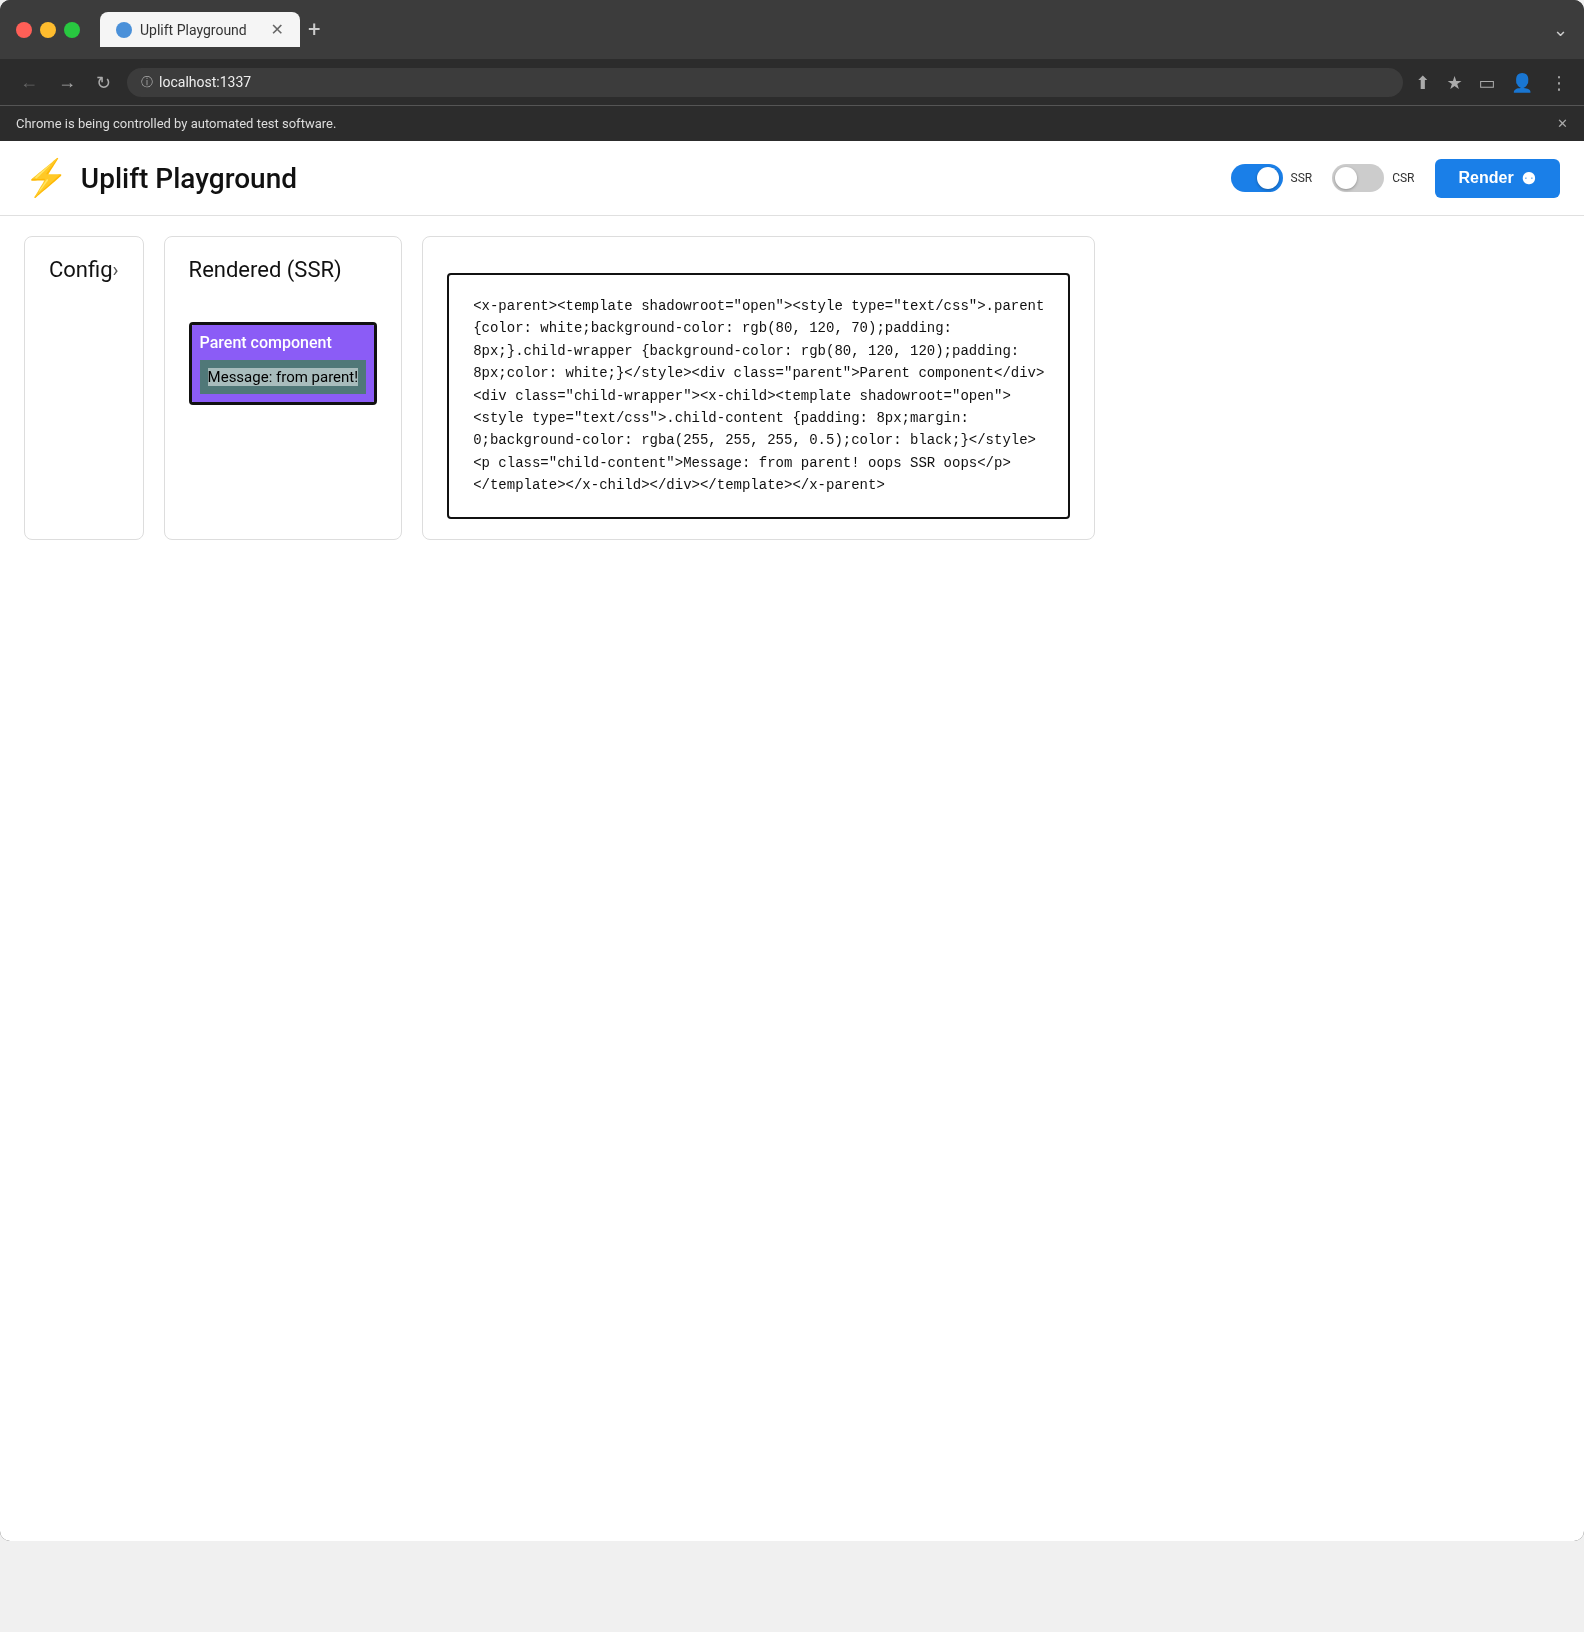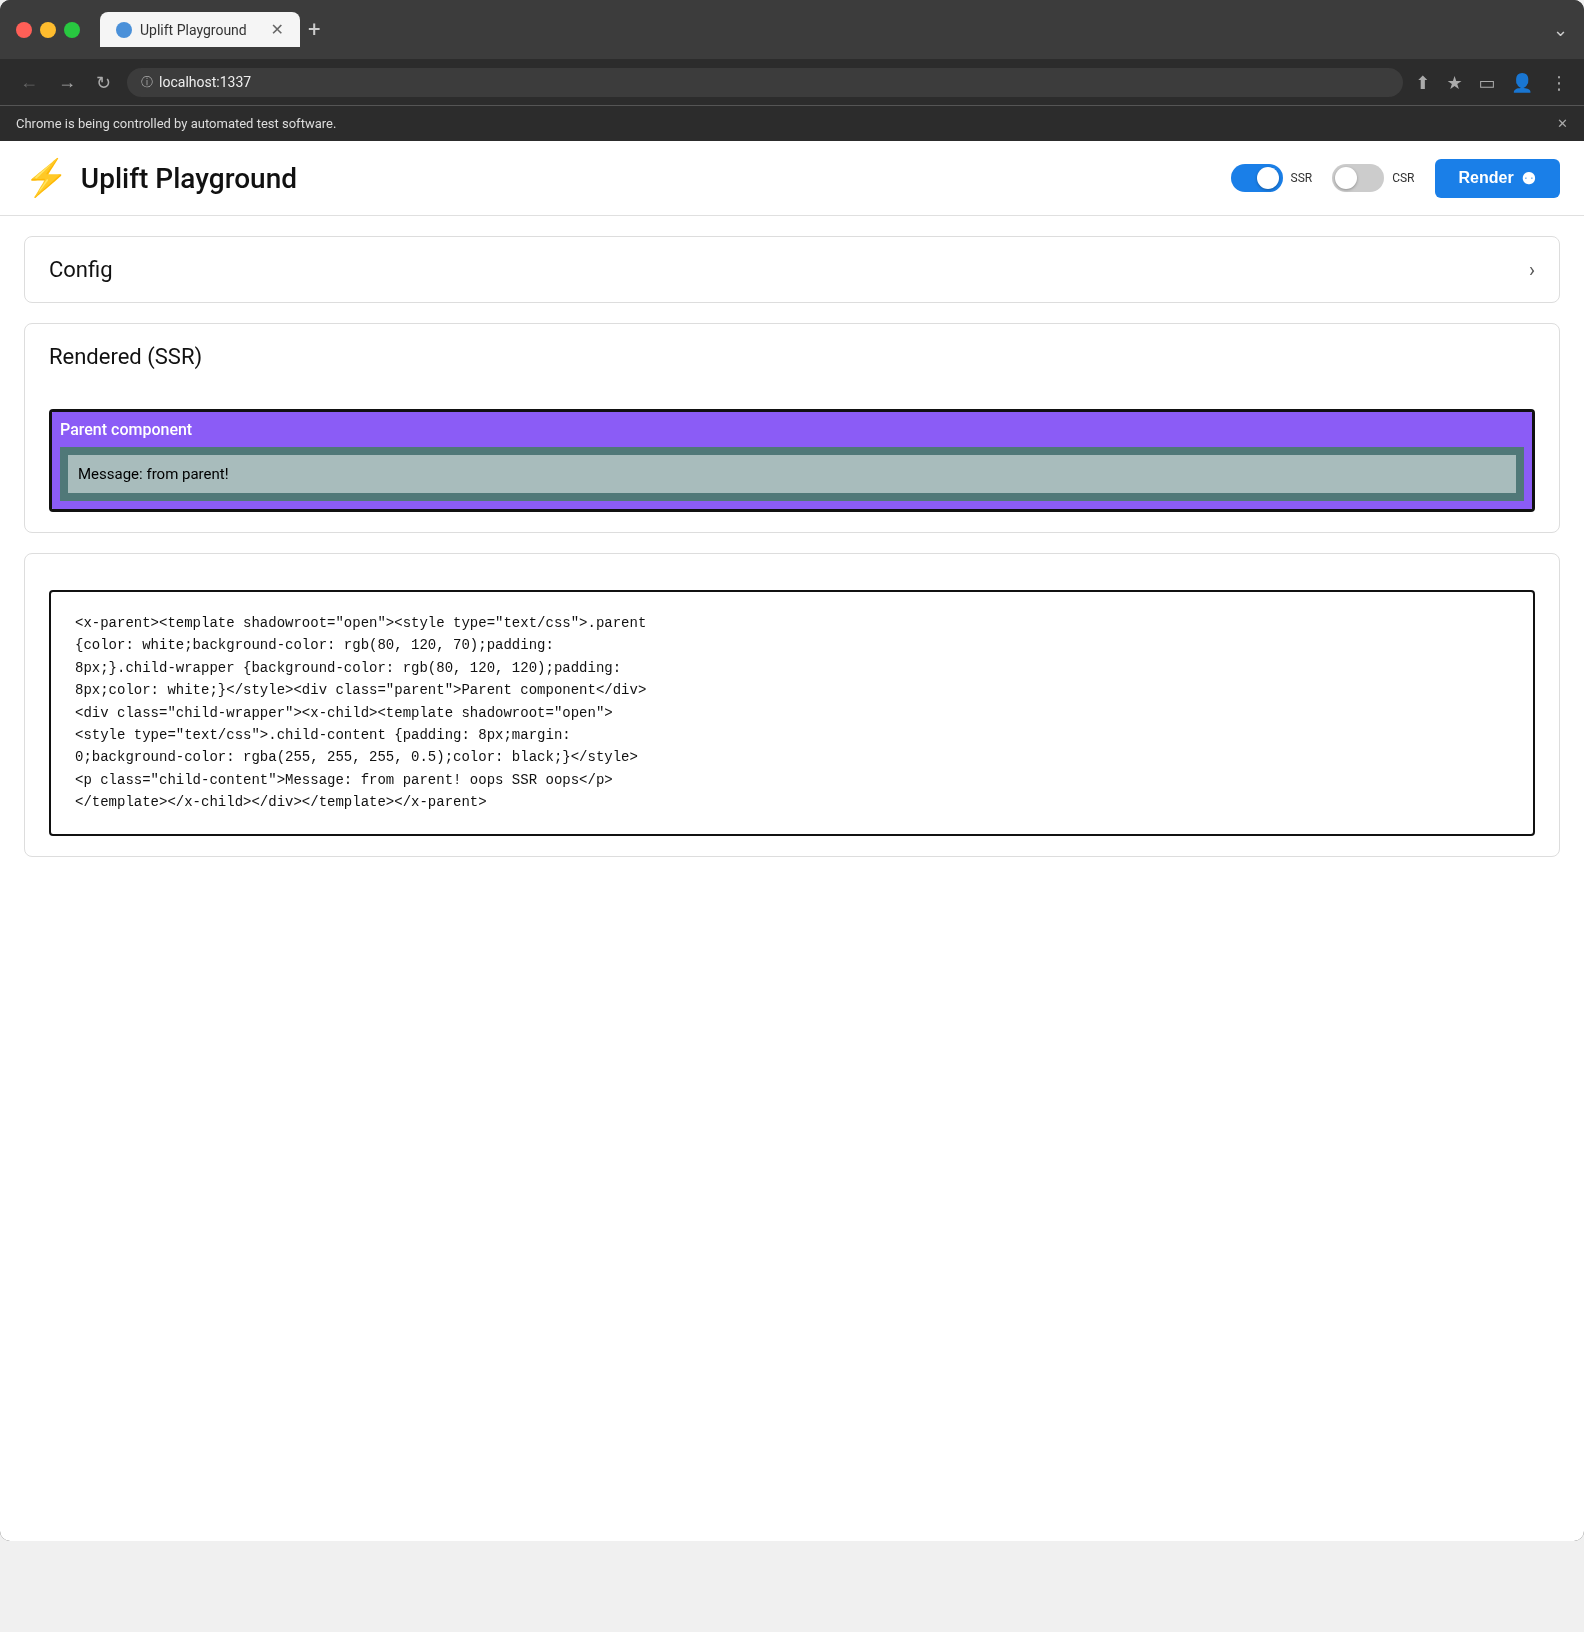--- a/index.html
+++ b/index.html
@@ -249,21 +249,21 @@
       cursor: pointer;
       display: flex;
       align-items: center;
       gap: 8px;
     }
 
     
     .main-content {
       padding: 20px 24px;
       display: flex;
-      flex-direction: column;
+      flex-direction: row;
       gap: 20px;
     }
 
     .section-card {
       border: 1px solid #ddd;
       border-radius: 8px;
       overflow: hidden;
       background: #fff;
     }
 
@@ -309,21 +309,21 @@
       margin-bottom: 8px;
     }
 
     .child-wrapper {
       background: rgb(80, 120, 120);
       padding: 8px;
     }
 
     .child-content {
       background: rgba(255, 255, 255, 0.5);
-      padding: 10px;
+      padding: 0;
       color: black;
       font-size: 15px;
     }
 
     
     .code-icon {
       font-size: 18px;
       color: #555;
       font-family: monospace;
     }

